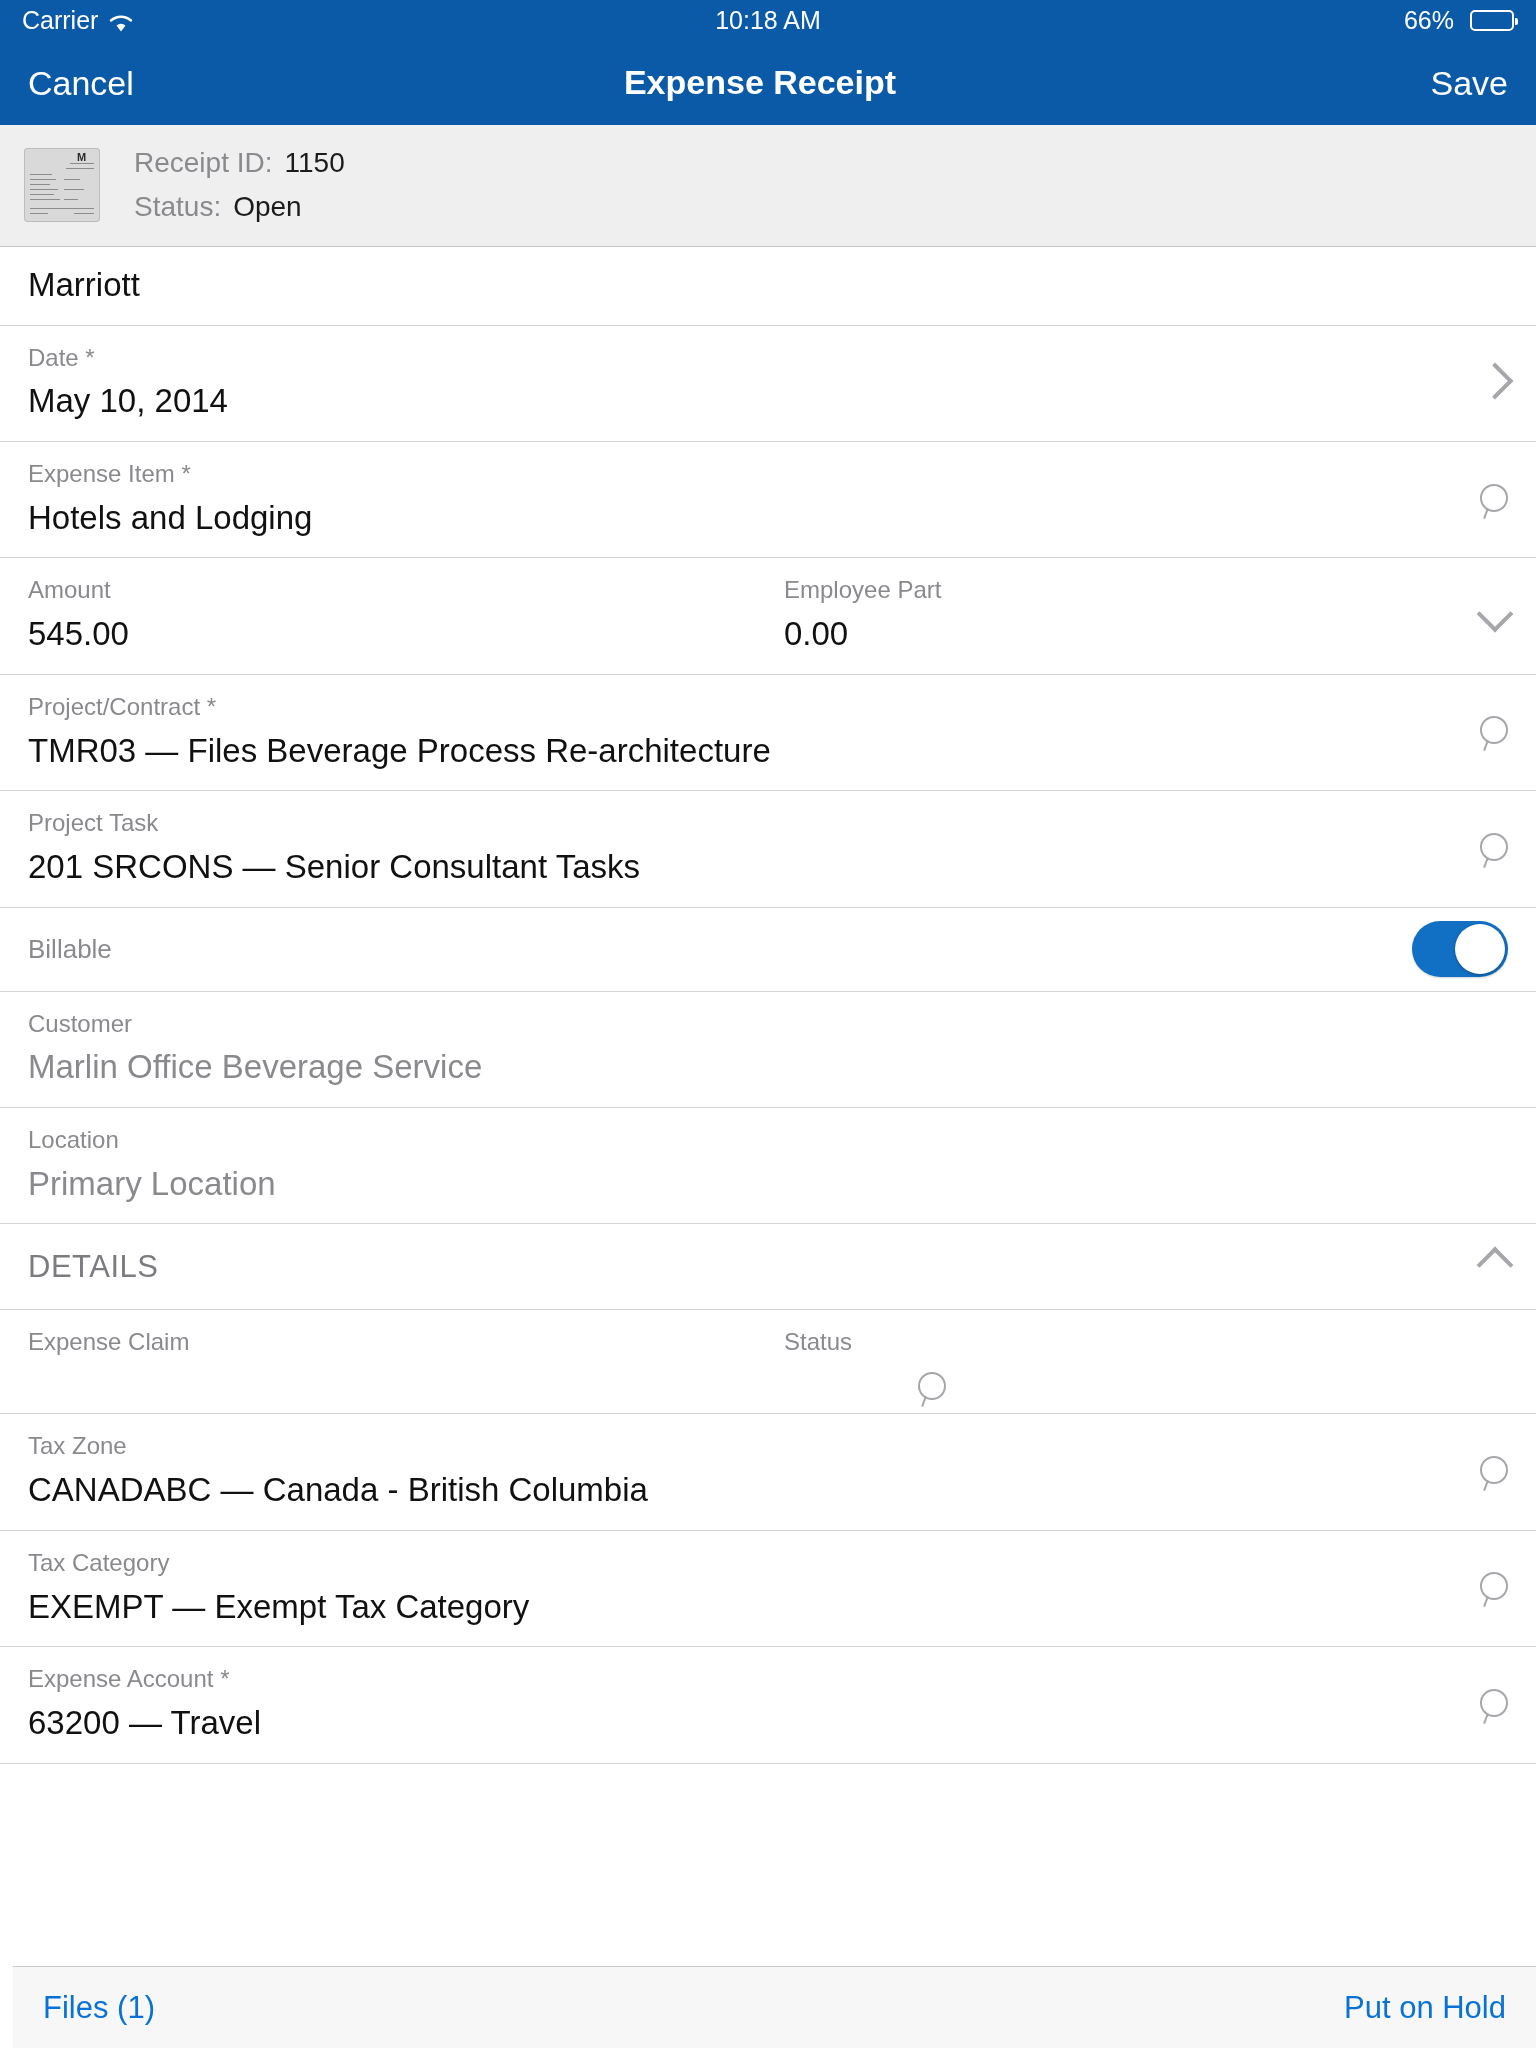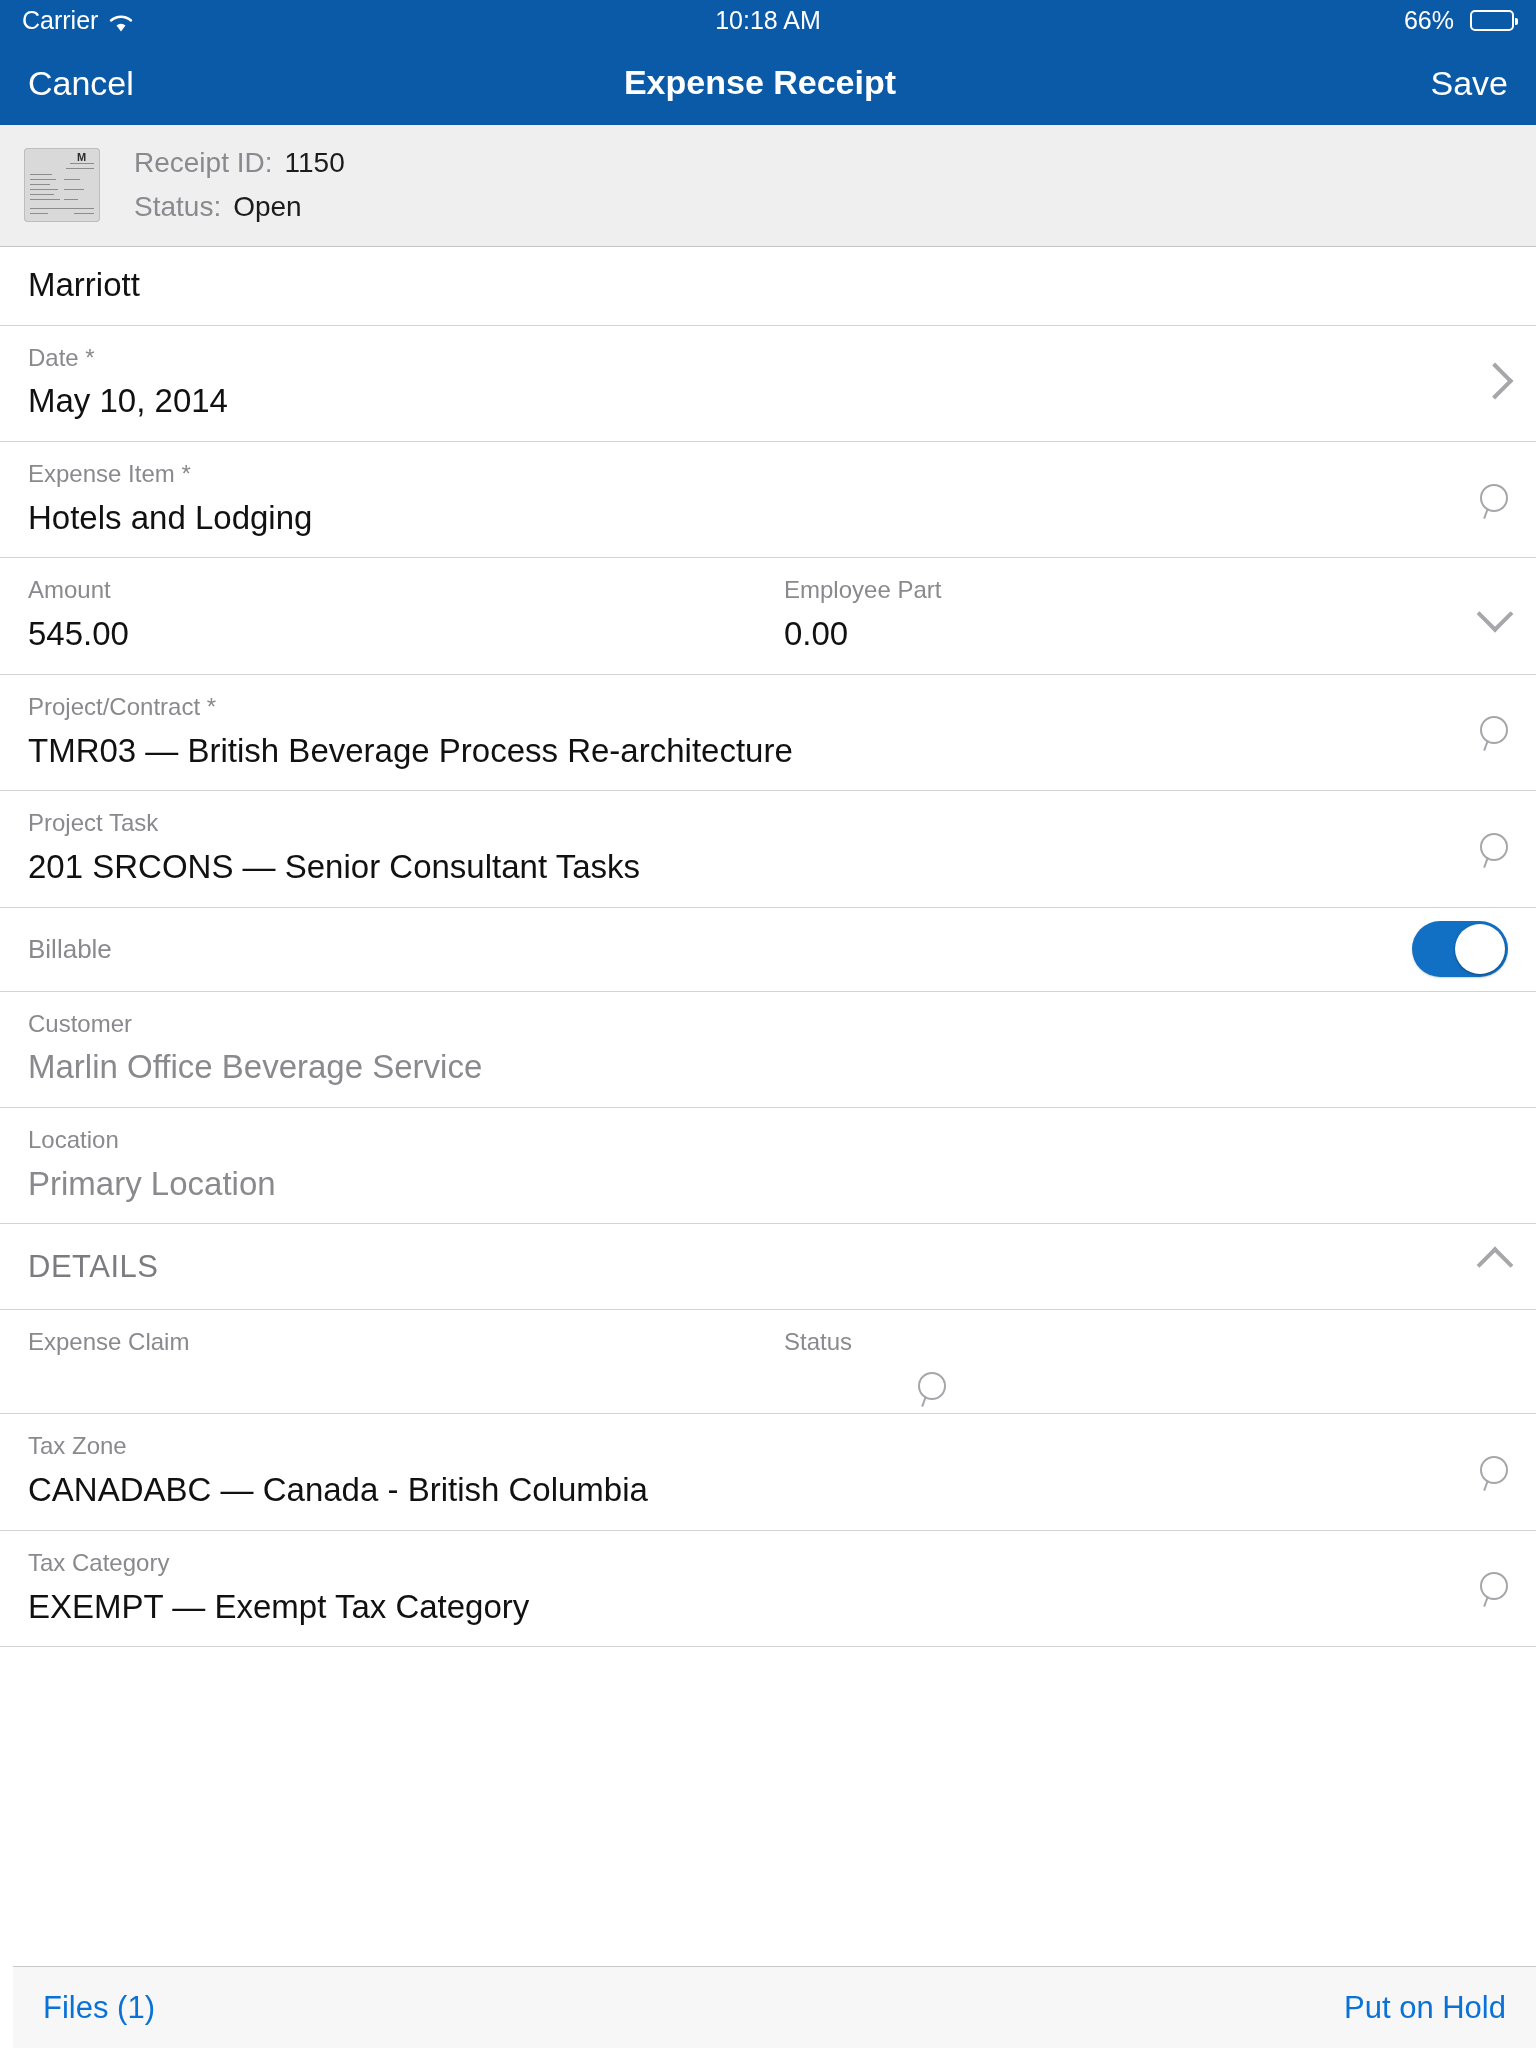--- a/index.html
+++ b/index.html
@@ -375,21 +375,21 @@
       <div class="col second">
         <div class="label">Employee Part</div>
         <div class="value">0.00</div>
       </div>
     </div>
     <span class="accessory"><span class="chev down big"></span></span>
   </div>
 
   <div class="row">
     <div class="label">Project/Contract *</div>
-    <div class="value">TMR03 — British Beverage Process Re-architecture</div>
+    <div class="value">TMR03 — Files Beverage Process Re-architecture</div>
     <span class="accessory"><span class="magnifier"></span></span>
   </div>
 
   <div class="row">
     <div class="label">Project Task</div>
     <div class="value">201 SRCONS — Senior Consultant Tasks</div>
     <span class="accessory"><span class="magnifier"></span></span>
   </div>
 
   <div class="toggle-row">
@@ -433,19 +433,24 @@
     <div class="value">CANADABC — Canada - British Columbia</div>
     <span class="accessory"><span class="magnifier"></span></span>
   </div>
 
   <div class="row">
     <div class="label">Tax Category</div>
     <div class="value">EXEMPT — Exempt Tax Category</div>
     <span class="accessory"><span class="magnifier"></span></span>
   </div>
 
+  <div class="row">
+    <div class="label">Expense Account *</div>
+    <div class="value">63200 — Travel</div>
+    <span class="accessory"><span class="magnifier"></span></span>
+  </div>
 
 </div>
 
 <div class="toolbar">
   <span class="link">Files (1)</span>
   <span class="link right">Put on Hold</span>
 </div>
 
 </body></html>

